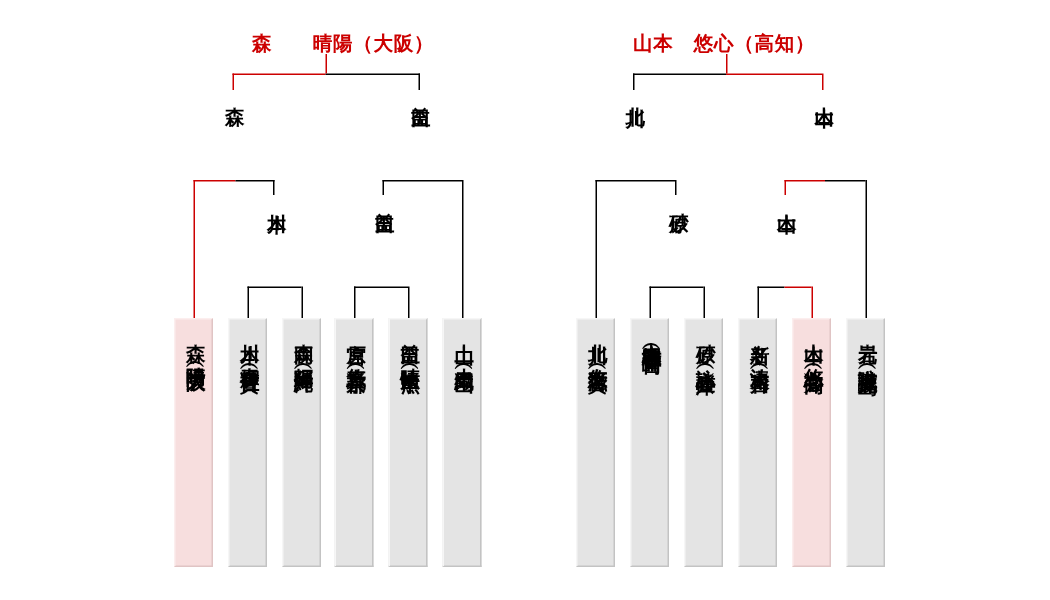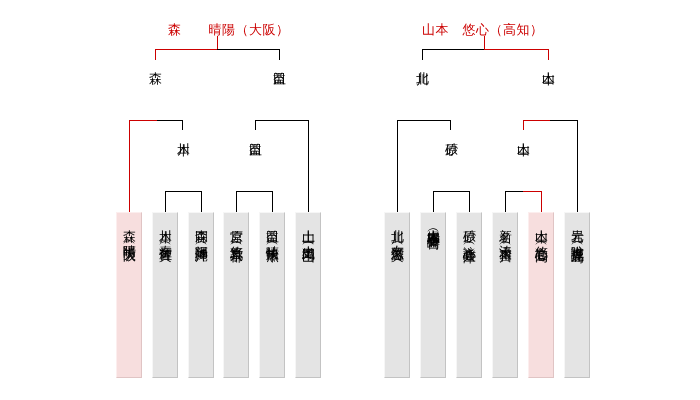--- a/index.html
+++ b/index.html
@@ -13,20 +13,21 @@
     --box-hl-bg:#f7dede;
     --box-hl-border-light:#fceeee;
     --box-hl-border-dark:#e0c4c4;
     --page-bg:#ffffff;
   }
   html,body{margin:0;padding:0;}
   body{background:var(--page-bg);font-family:"DejaVu Sans",sans-serif;}
   .canvas{
     position:relative;width:700px;height:400px;background:var(--page-bg);
     overflow:hidden;
+    font-weight:bold;
   }
   .title{
     position:absolute;font-size:13px;line-height:15px;color:var(--title-text);
     white-space:pre;letter-spacing:0.5px;
   }
   .vlabel{
     position:absolute;writing-mode:vertical-rl;text-orientation:mixed;
     font-size:13px;line-height:14px;letter-spacing:1px;color:var(--text);
     white-space:pre;
   }

